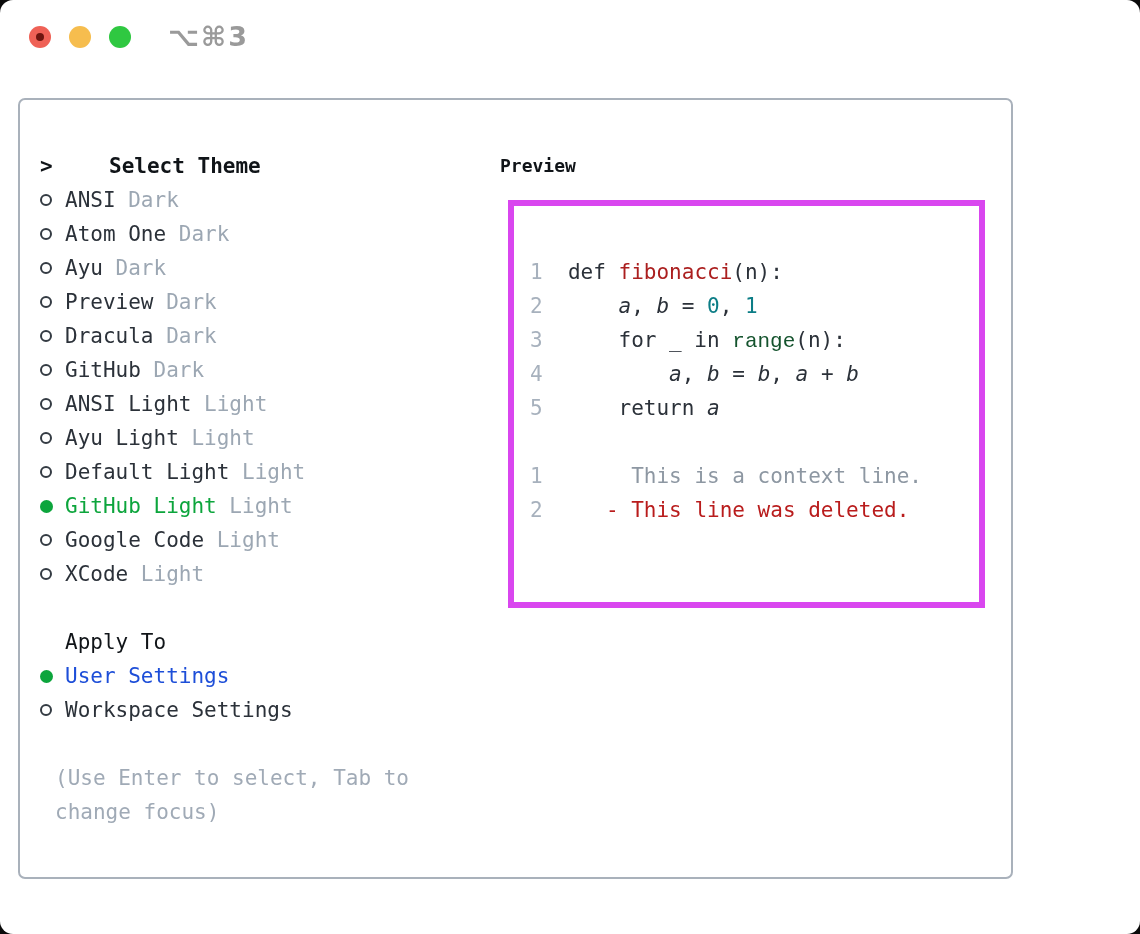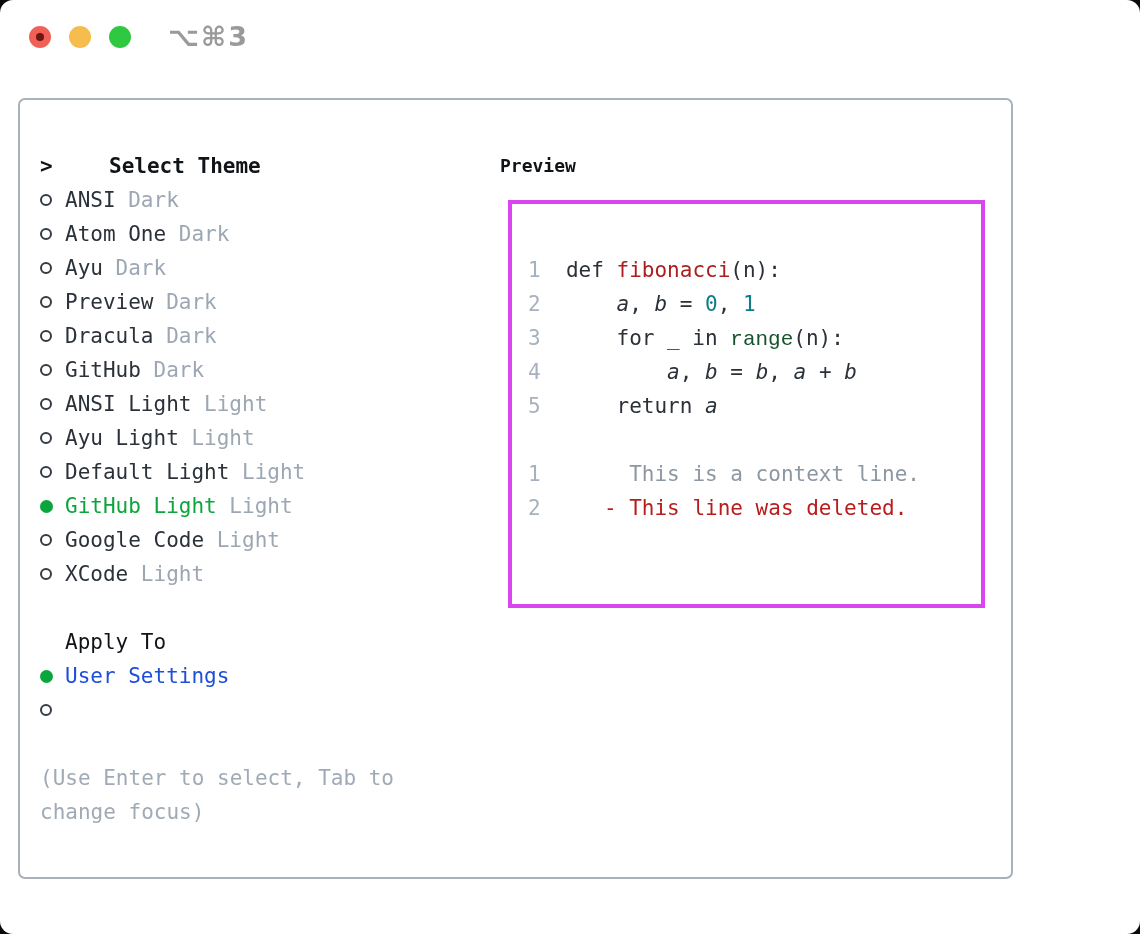--- a/index.html
+++ b/index.html
@@ -53,31 +53,31 @@
     border: 2px solid #343b43; box-sizing: border-box;
   }
   .selected .radio { border: none; width: 13px; height: 13px; background: #0ca53c; }
   .theme-row .name { color: #2b3139; }
   .theme-row.selected .name { color: #0ca53c; }
   .variant { color: #9ca7b3; }
   .head-title { font-weight: bold; color: #101418; margin-left: 44px; }
   .section-title { color: #101418; }
   .apply-row .name { color: #2b3139; }
   .apply-row.selected .name { color: #1d4ed8; }
-  .hint { color: #a0aab6; }
+  .hint { color: #a0aab6; margin-left: 15px; }
   .spacer-row { height: 34px; }
   
   .preview-title {
     position: absolute; left: 480px; top: 49px; height: 34px;
     line-height: 34px; font-size: 18px; font-weight: bold; color: #101418;
   }
   .preview-box {
     position: absolute; left: 488px; top: 100px;
     width: 477px; height: 408px;
-    border: 4px solid #d946ef;
+    border: 6px solid #d946ef;
     box-sizing: border-box;
     overflow: hidden;
   }
   .code-area { padding: 49px 0 0 16px; font-size: 21px; }
   .cl { white-space: pre; height: 34px; line-height: 34px; }
   .ln          { color: #a7b1bd; }
   .tok-plain   { color: #2b3139; }
   .tok-func    { color: #ab1f1f; }
   .tok-number  { color: #0c7d86; }
   .tok-builtin { color: #14532d; font-family: Liberation Mono, monospace; }
@@ -164,20 +164,21 @@
         <span class="section-title">Apply To</span>
       </div>
 
       <div id="apply-list">
           <div class="row apply-row selected">
     <span class="marker"><span class="radio"></span></span>
     <span class="name">User Settings</span>
   </div>
           <div class="row apply-row">
     <span class="marker"><span class="radio"></span></span>
+    <span class="name">Workspace Settings</span>
   </div>
         </div>
 
       <div class="spacer-row"></div>
 
       <div class="row hint">(Use Enter to select, Tab to</div>
       <div class="row hint">change focus)</div>
     </div>
 
     <div class="preview-title">Preview</div>

